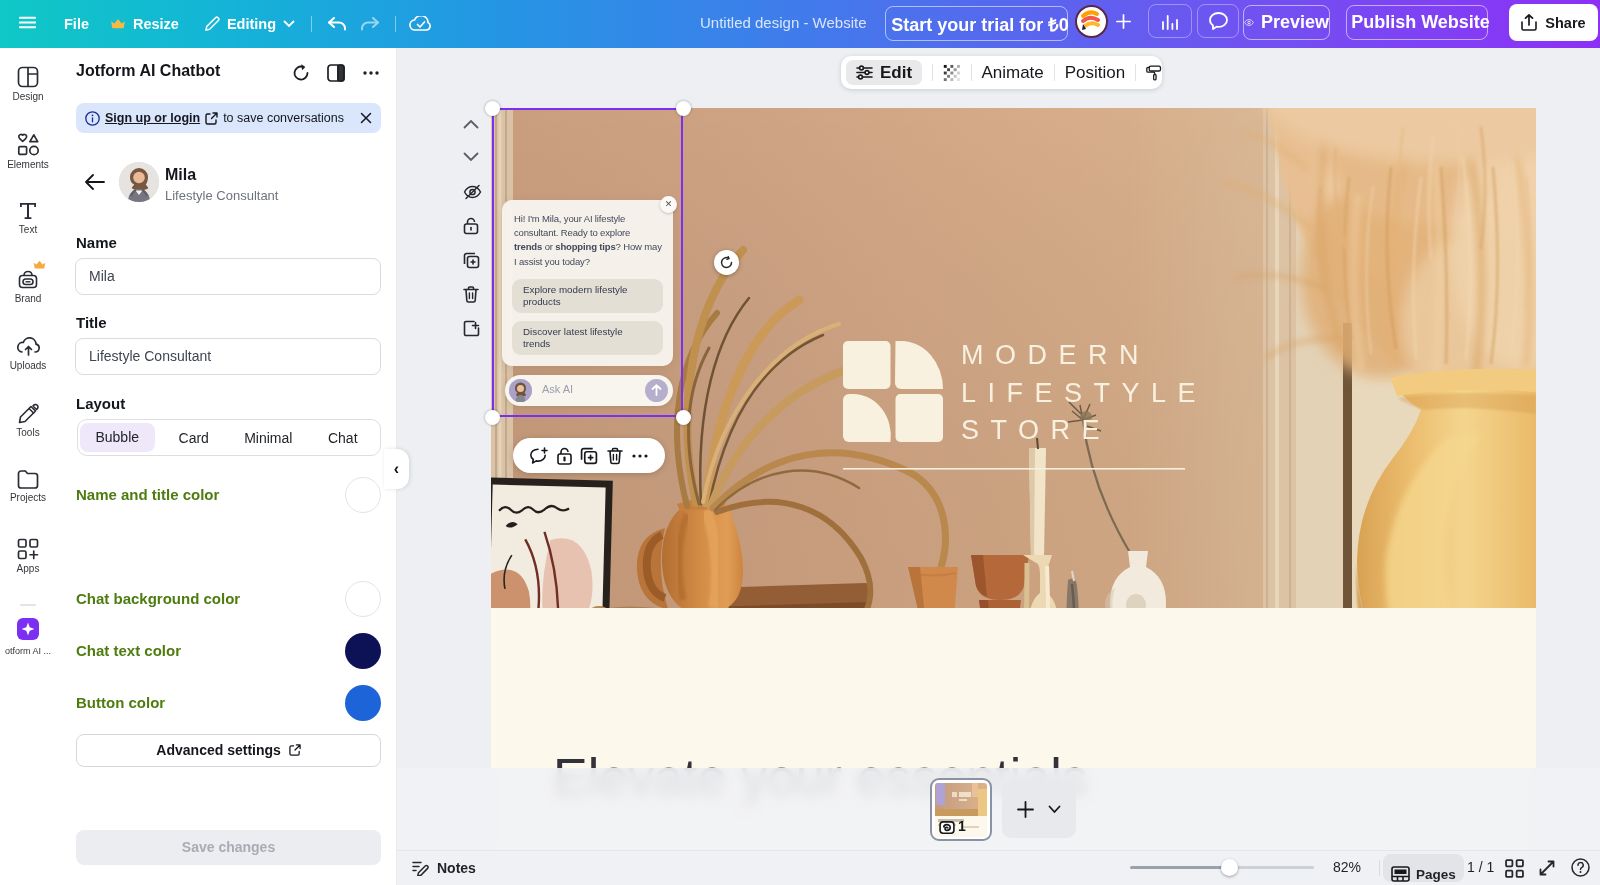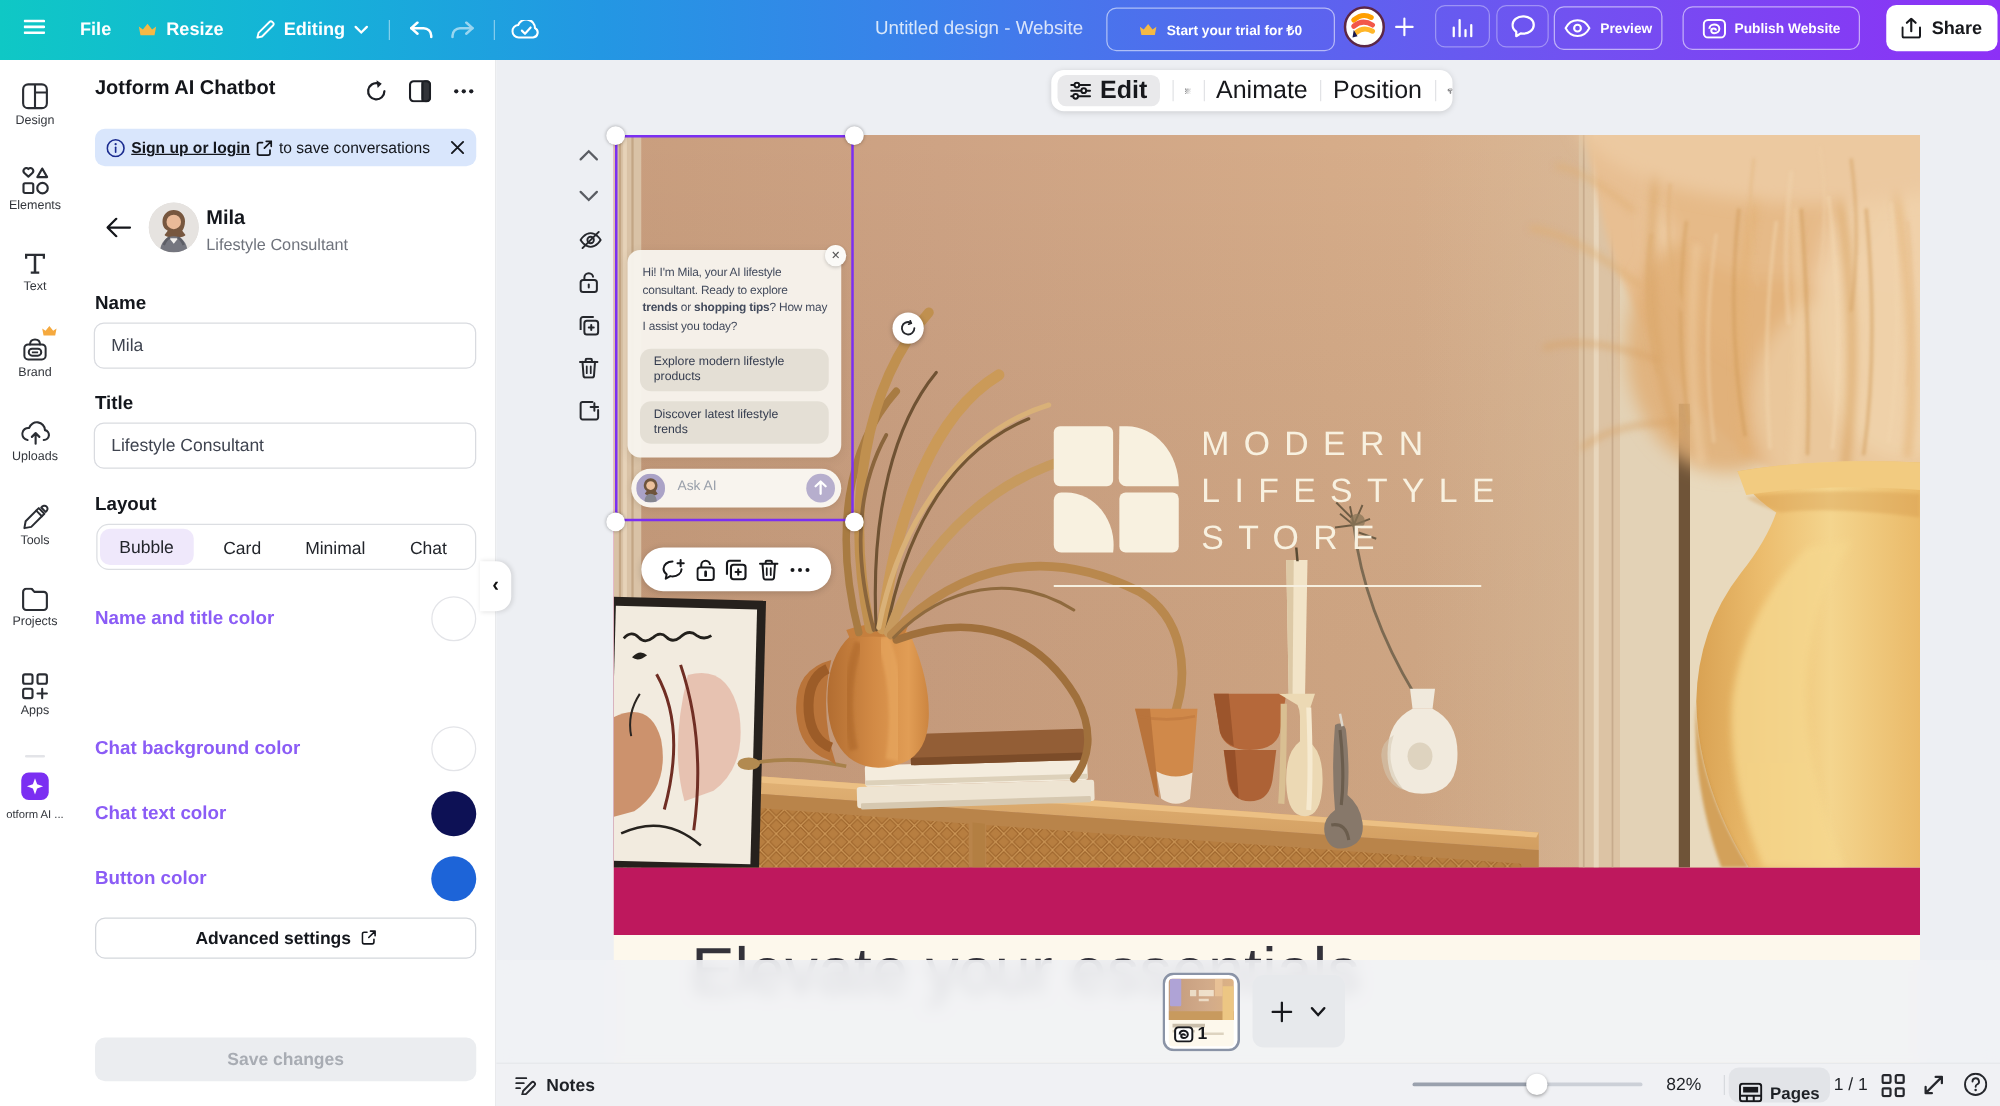--- a/index.html
+++ b/index.html
@@ -8,21 +8,21 @@
 
   
   .topbar { position:absolute; left:0; top:0; width:1600px; height:48px;
     background:linear-gradient(90deg,#0fc8c5 0%,#14b4d7 14%,#2397e3 30%,#3a81ea 46%,#5569ee 62%,#7251f1 79%,#8d30f6 100%);
     color:#fff; }
   .tb-left { position:absolute; left:0; top:0; height:48px; display:flex; align-items:center; }
   .tb-item { color:#fff; font-size:14.5px; font-weight:bold; display:flex; align-items:center; gap:7px; }
   .tb-sep { width:1px; height:16px; background:rgba(255,255,255,.45); }
   .tb-title { position:absolute; left:700px; top:0; height:48px; line-height:46px; font-size:15px; color:rgba(255,255,255,.8); }
   .tb-right { position:absolute; left:885px; top:0; width:715px; height:48px; display:flex; align-items:center; }
-  .pill-outline { border:1px solid rgba(255,255,255,.55); border-radius:8px; height:35px; display:flex; align-items:center; justify-content:center; gap:7px; font-size:11px; font-weight:bold; color:#fff; }
+  .pill-outline { border:1px solid rgba(255,255,255,.55); border-radius:8px; height:35px; display:flex; align-items:center; justify-content:center; gap:7px; font-size:18px; font-weight:bold; color:#fff; }
   .icon-btn-outline { border:1px solid rgba(255,255,255,.35); border-radius:8px; height:34px; width:44px; display:flex; align-items:center; justify-content:center; }
   .share-btn { background:#fff; color:#17181c; border-radius:8px; height:37px; width:89px; display:flex; align-items:center; justify-content:center; gap:8px; font-size:14.5px; font-weight:bold; }
 
   
   .rail { position:absolute; left:0; top:48px; width:56px; height:722px; background:#fff; }
   .rail-item { position:absolute; left:0; width:56px; text-align:center; color:#2a2d33; }
   .rail-item .lbl { font-size:10px; color:#33363c; display:block; margin-top:3px; }
   .rail svg { display:block; margin:0 auto; }
 
   
@@ -30,44 +30,44 @@
   .p-title { position:absolute; left:20px; top:14px; font-size:16px; font-weight:bold; color:#13151a; }
   .p-title-icons { position:absolute; right:16px; top:16px; display:flex; gap:17px; color:#1c1e24; }
   .banner { position:absolute; left:20px; top:55px; width:305px; height:30px; background:#d9e6fc; border-radius:8px; display:flex; align-items:center; font-size:12.5px; color:#14171d; padding:0 9px; gap:5px; white-space:nowrap; }
   .avatar-row { position:absolute; left:20px; top:114px; width:305px; height:80px; }
   .fld-label { font-size:15px; font-weight:bold; color:#14171d; position:absolute; left:20px; }
   .fld-input { position:absolute; left:19px; width:306px; height:37px; border:1px solid #d9dbe0; border-radius:8px; font-size:14px; color:#3f4450; line-height:35px; padding-left:13px; background:#fff; }
   .seg { position:absolute; left:21px; top:371px; width:304px; height:37px; border:1px solid #dcdee2; border-radius:10px; display:flex; align-items:center; font-size:14px; color:#22252b; }
   .seg > div { flex:1; text-align:center; }
   .seg .on { background:#efe8fb; border-radius:8px; height:29px; line-height:29px; margin:0 2px; }
   .crow { position:absolute; left:20px; width:305px; height:36px; }
-  .crow .t { position:absolute; left:0; top:9px; font-size:15px; font-weight:bold; color:#8b5cf6; }
+  .crow .t { position:absolute; left:0; top:9px; font-size:15px; font-weight:bold; color:#4d7c0f; }
   .crow .c { position:absolute; right:0px; top:0; width:36px; height:36px; border-radius:50%; }
   .adv-btn { position:absolute; left:20px; top:686px; width:305px; height:33px; border:1px solid #d4d7dc; border-radius:8px; text-align:center; line-height:31px; font-size:14px; font-weight:bold; color:#14171d; }
   .save-btn { position:absolute; left:20px; top:782px; width:305px; height:35px; background:#ebedf0; border-radius:8px; text-align:center; line-height:35px; font-size:14px; font-weight:bold; color:#a8acb3; }
   .collapse { position:absolute; left:384px; top:449px; width:25px; height:40px; background:#fff; border-radius:0 12px 12px 0; box-shadow:1px 0 4px rgba(0,0,0,.12); z-index:30; text-align:center; line-height:40px; font-size:16px; color:#111; font-weight:bold;}
 
   
   .canvas { position:absolute; left:397px; top:48px; width:1203px; height:837px; background:#edeff3; overflow:hidden; }
   .page { position:absolute; left:94px; top:60px; width:1045px; height:780px; background:#fdf8ec; }
-  .photo { position:absolute; left:0; top:0; width:1045px; height:640px; overflow:hidden; background:#be185d;text-align:right; }
+  .photo { position:absolute; left:0; top:0; width:1045px; height:500px; overflow:hidden; background:#fca5a5;text-align:right; }
   .heading { position:absolute; left:62px; top:639px; font-size:52px; color:#33323a; letter-spacing:0px; }
 
   
   .wsel { position:absolute; left:95px; top:60px; width:191px; height:309px; border:2px solid #7b2ff2; z-index:12; }
   .handle { position:absolute; width:15px; height:15px; border-radius:50%; background:#fff; box-shadow:0 0 3px rgba(0,0,0,.35); z-index:13; }
   .bubble { position:absolute; left:105px; top:152px; width:171px; height:166px; background:rgba(247,244,237,.96); border-radius:10px; z-index:11; box-shadow:0 2px 8px rgba(90,70,50,.12); }
   .bubble .txt { position:absolute; left:12px; top:12px; width:158px; font-size:9.5px; line-height:14.2px; color:#424a5c; white-space:nowrap; letter-spacing:-0.15px; }
   .sugg { position:absolute; left:10px; width:151px; height:34px; background:#e4dfd5; border-radius:9px; font-size:9.8px; line-height:12.3px; color:#333b4e; padding:5px 0 0 11px; }
   .askpill { position:absolute; left:108px; top:327px; width:168px; height:31px; background:rgba(250,247,242,.97); border-radius:16px; z-index:11; box-shadow:0 1px 5px rgba(90,70,50,.18); }
   .seltb { position:absolute; left:116px; top:390px; width:152px; height:35px; background:#fff; border-radius:18px; z-index:12; box-shadow:0 1px 6px rgba(0,0,0,.18); display:flex; align-items:center; justify-content:space-around; padding:0 12px; }
   .rotator { position:absolute; left:317px; top:202px; width:25px; height:25px; background:#fff; border-radius:50%; z-index:12; box-shadow:0 1px 4px rgba(0,0,0,.3); display:flex; align-items:center; justify-content:center; }
 
   
-  .etb { position:absolute; left:444px; top:8px; width:321px; height:33px; background:#fff; border-radius:10px; box-shadow:0 1px 5px rgba(0,0,0,.15); display:flex; align-items:center; z-index:14; font-size:20px; color:#17181c; }
+  .etb { position:absolute; left:444px; top:8px; width:321px; height:33px; background:#fff; border-radius:10px; box-shadow:0 1px 5px rgba(0,0,0,.15); display:flex; align-items:center; z-index:14; font-size:17px; color:#17181c; }
   .etb .chip { background:#e9e9eb; border-radius:7px; height:25px; display:flex; align-items:center; padding:0 10px; gap:7px; margin-left:5px; font-weight:bold;}
   .etb .s { width:1px; height:17px; background:#e2e3e6; margin:0 10px; }
 
   
   .layercol { position:absolute; left:66px; top:0; width:18px; color:#25272c; z-index:5; }
   .layercol svg { display:block; margin:0 0 17px 0; }
 
   
   .strip { position:absolute; left:0; top:720px; width:1203px; height:82px; background:rgba(240,242,245,.89); -webkit-backdrop-filter:blur(6px); backdrop-filter:blur(6px); z-index:15; }
   .thumb { position:absolute; left:533px; top:730px; width:62px; height:63px; border:2px solid #8a93a6; border-radius:9px; background:#fff; z-index:16; padding:3px;}

